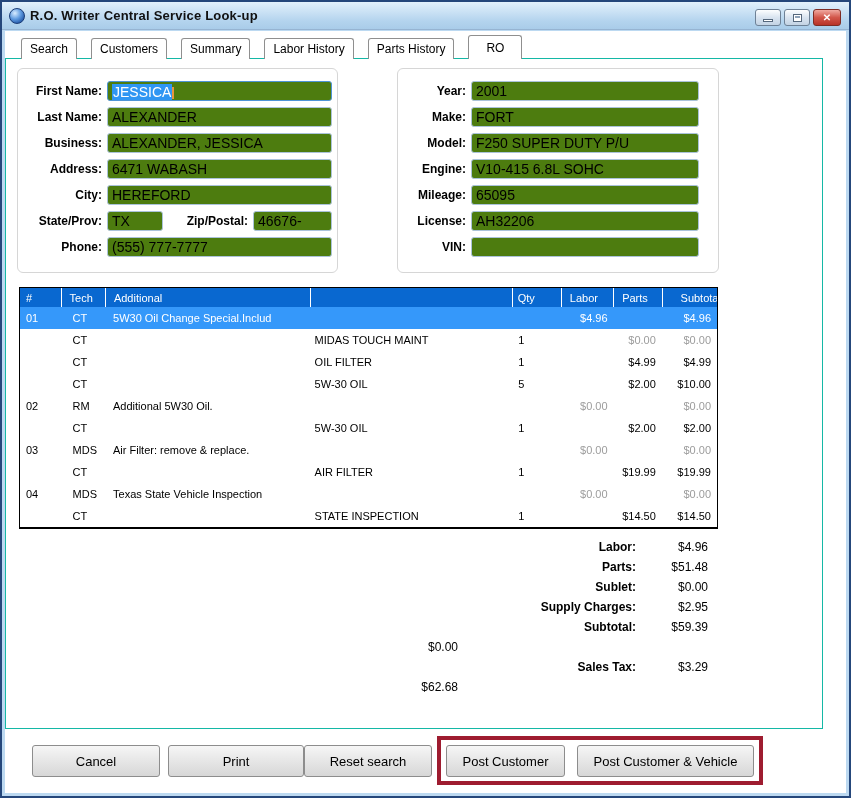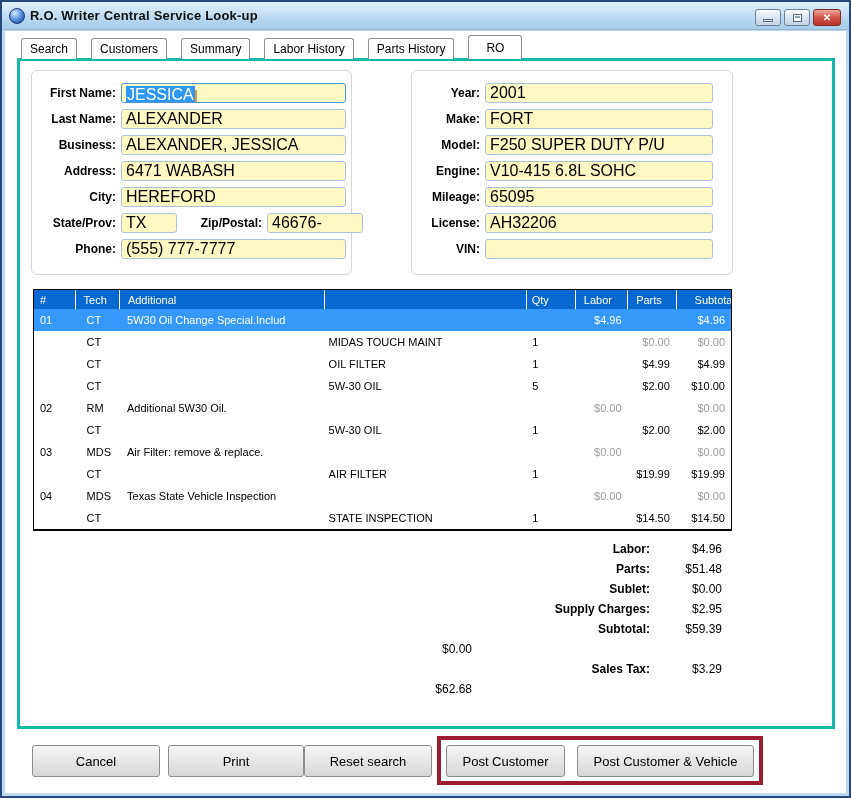--- a/index.html
+++ b/index.html
@@ -29,33 +29,33 @@
   
   .client { position:absolute; left:3px; right:3px; top:29px; bottom:3px; background:#fff; }
 
   
   .tabstrip { position:absolute; left:16px; top:5px; height:23px; display:flex; align-items:flex-end; z-index:3; }
   .tab { height:21px; background:#fff; border:1px solid #8f8f8f; border-bottom:none;
          border-radius:3px 3px 0 0; padding:0 8px; margin-right:14px;
          font-size:12px; color:#000; display:flex; align-items:center; }
   .tab.active { height:24px; padding:0 17px; position:relative; z-index:4; }
 
-  .tabpage { position:absolute; left:12px; top:27px; width:818px; height:671px;
-             border:3px solid #14b8a6; background:#fff; z-index:1; }
+  .tabpage { position:absolute; left:0; top:27px; width:818px; height:671px;
+             border:1px solid #14b8a6; background:#fff; z-index:1; }
 
   
   .groupbox { position:absolute; border:1px solid #d6d6d6; border-radius:6px; background:#fff; }
   .gb-customer { left:11px; top:9px;  width:321px; height:205px; }
   .gb-vehicle  { left:391px; top:9px; width:322px; height:205px; }
 
   .frow { position:absolute; height:20px; }
   .flabel { position:absolute; font-size:12px; font-weight:bold; color:#000; text-align:right;
             top:3px; white-space:nowrap; }
   .input-box { position:absolute; height:20px; border:1px solid #abc3da; border-radius:3px;
-               background:#fef9c3; font-size:16px; color:#000; padding:2px 0 0 4px; overflow:hidden;
+               background:#4d7c0f; font-size:14px; color:#000; padding:2px 0 0 4px; overflow:hidden;
                white-space:nowrap; }
   input.input-box { padding:0 0 0 4px; font-family:"Liberation Sans", sans-serif; }
   .input-box.focused { border-color:#4f94d6; }
   .sel { background:#2f96f3; color:#fff; padding:0 1px; }
   .caret { display:inline-block; width:2px; height:12px; background:#e8963d; vertical-align:-2px; }
 
   
   .ro-table { position:absolute; left:13px; top:228px; width:699px;
               border:1px solid #000; border-bottom-width:2px; font-size:11px; }
   .ro-head { display:flex; height:19px; background:#0968d0; color:#fff; align-items:center; }
@@ -146,21 +146,21 @@
           <input class="input-box" style="left: 89px; top: 0px; width: 225px; position: absolute;" value="6471 WABASH">
         </div>
         <div class="frow" style="left:0;top:116px;">
           <span class="flabel" style="left:0;width:84px;">City:</span>
           <input class="input-box" style="left: 89px; top: 0px; width: 225px; position: absolute;" value="HEREFORD">
         </div>
         <div class="frow" style="left:0;top:142px;">
           <span class="flabel" style="left:0;width:84px;">State/Prov:</span>
           <input class="input-box" style="left: 89px; top: 0px; width: 56px; position: absolute;" value="TX">
           <span class="flabel" style="left:150px;width:80px;">Zip/Postal:</span>
-          <input class="input-box" style="left: 235px; top: 0px; width: 96px; position: absolute;" value="46676-">
+          <input class="input-box" style="left: 235px; top: 0px; width: 79px; position: absolute;" value="46676-">
         </div>
         <div class="frow" style="left:0;top:168px;">
           <span class="flabel" style="left:0;width:84px;">Phone:</span>
           <input class="input-box" style="left: 89px; top: 0px; width: 225px; position: absolute;" value="(555) 777-7777">
         </div>
       </div>
 
       <div class="groupbox gb-vehicle">
         <div class="frow" style="left:0;top:12px;">
           <span class="flabel" style="left:0;width:68px;">Year:</span>

